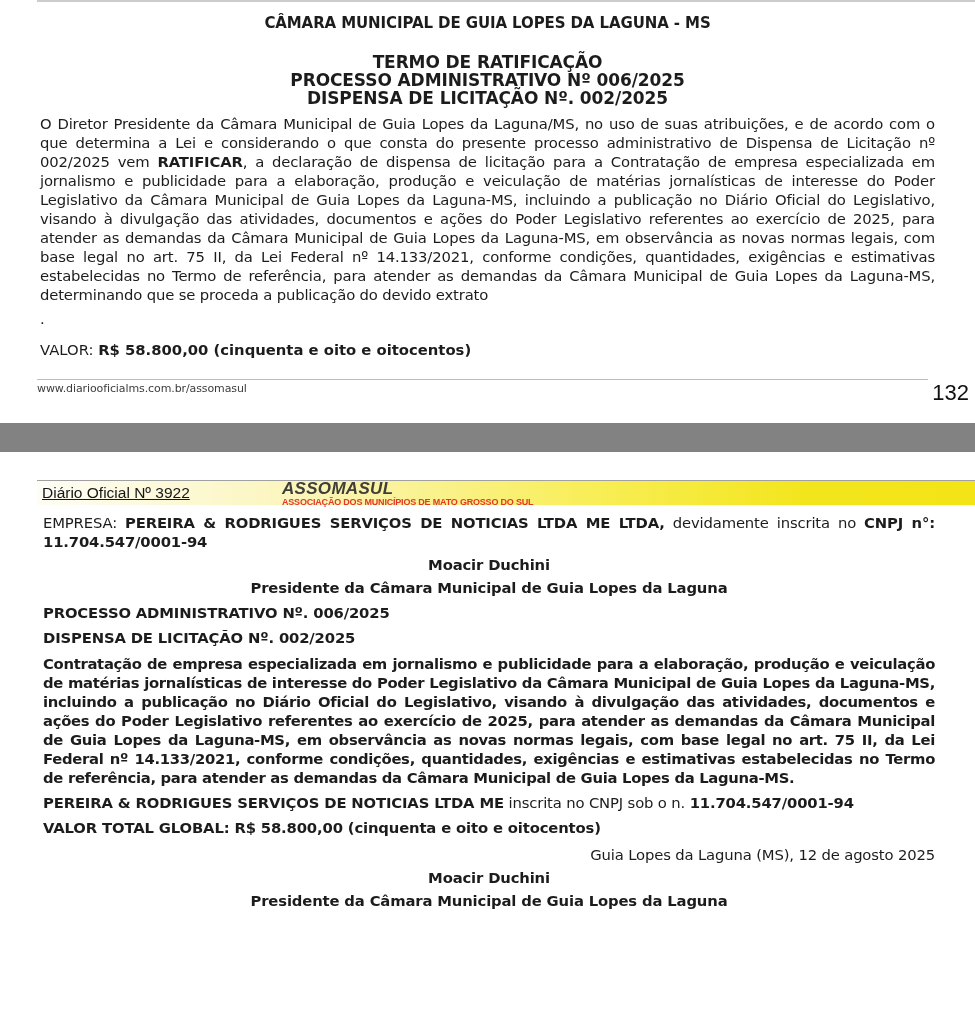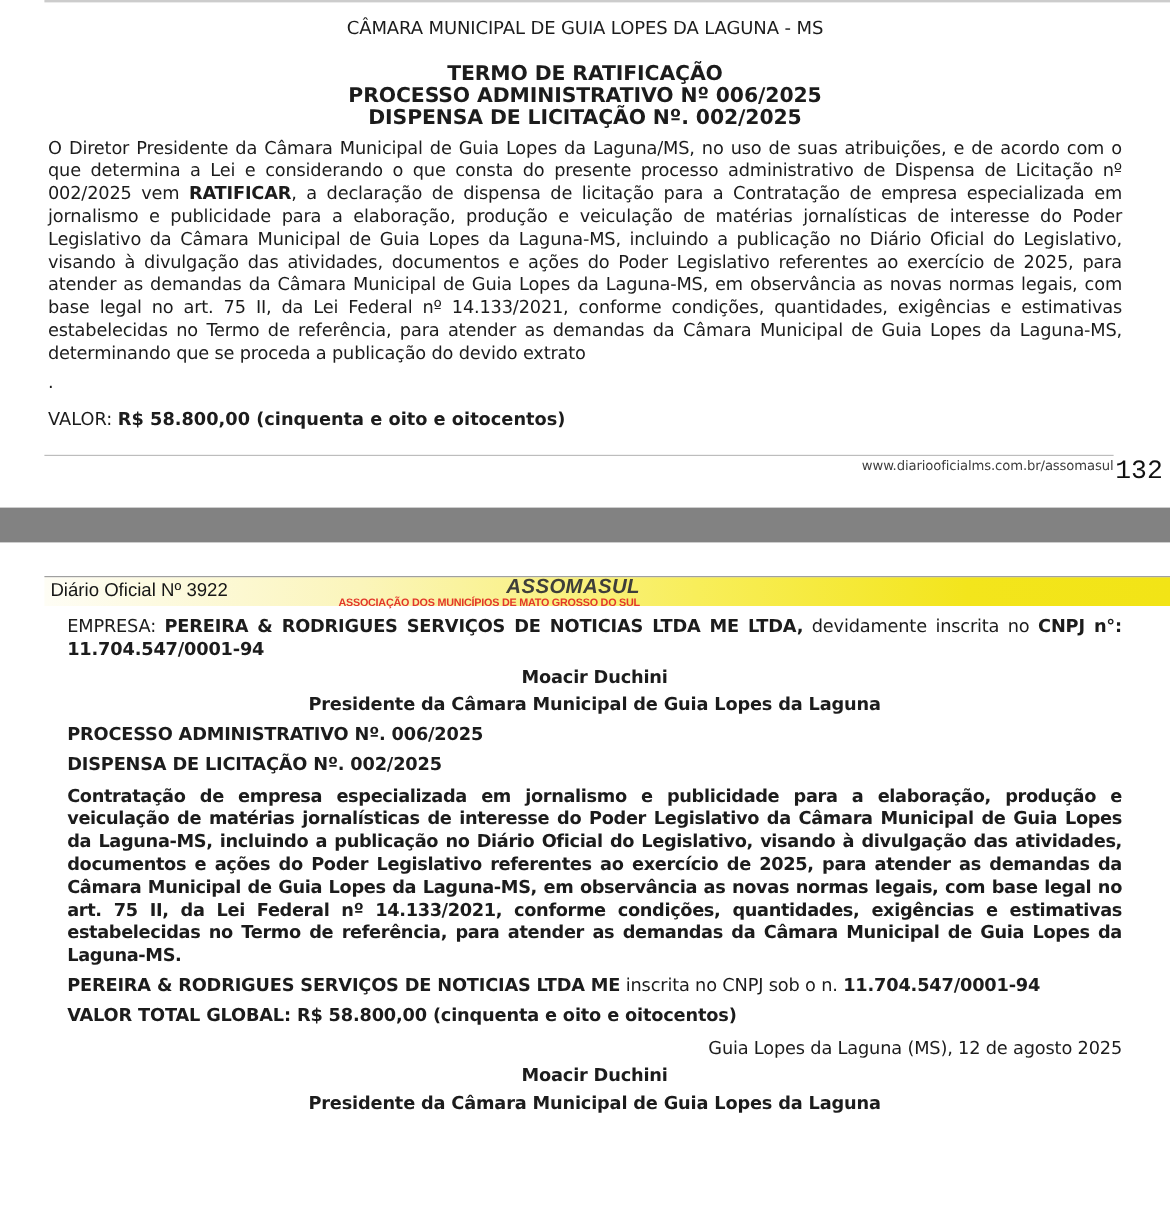--- a/index.html
+++ b/index.html
@@ -4,69 +4,69 @@
 <style>
   html,body{margin:0;padding:0;}
   body{
     width:975px;height:1024px;overflow:hidden;position:relative;
     background:#ffffff;color:#1c1c1c;
     font-family:"DejaVu Sans",sans-serif;
   }
   .rule-top,.rule-bottom{border-top:2px solid #cccccc;margin-left:37px;}
   .content{margin:0 40px;}
   .doc-title{
-    text-align:center;font-weight:normal;font-size:15px;
+    text-align:center;font-weight:bold;font-size:15px;
     margin:12px 40px 0 40px;letter-spacing:-0.1px;
   }
   .heading-block{
     text-align:center;font-weight:bold;font-size:17px;line-height:18px;
     margin:21px 40px 0 40px;letter-spacing:-0.1px;
   }
   p{margin:0;}
   .body-par{
     font-size:14.8px;line-height:19px;text-align:justify;
     letter-spacing:-0.15px;margin-top:7px;
   }
   .stray{font-size:14.8px;line-height:19px;margin-top:5px;}
   .valor-line{font-size:14.8px;line-height:19px;margin-top:12px;}
   b{font-weight:bold;}
   
   .page-footer{position:relative;margin:20px 0 0 37px;}
   .pf-rule{border-top:1px solid #bdbdbd;margin-right:47px;}
   .pf-url{
-    text-align:right;margin-right:47px;font-size:11px;color:#3c3c3c;
+    text-align:left;margin-right:47px;font-size:11px;color:#3c3c3c;
     padding-top:2px;letter-spacing:-0.1px;
   }
   .pf-page{
     position:absolute;right:6px;top:1px;
-    font-family:Liberation Mono, monospace;font-size:22px;color:#111;
+    font-family:Liberation Sans, sans-serif;font-size:22px;color:#111;
   }
   
   .page-break-bar{height:29px;background:#828282;margin-top:28px;}
   
   .masthead{
     margin:28px 0 0 37px;height:24px;
     border-top:1px solid #a0a0a0;
     background:linear-gradient(90deg,#fefdf5 0%,#fbf5bb 28%,#f8ee5a 58%,#f3e51c 82%,#f2e416 100%);
     display:flex;align-items:center;
     font-family:"Liberation Sans",sans-serif;
   }
-  .mh-edition{font-size:15.5px;color:#161616;padding-left:5px;width:240px;}
+  .mh-edition{font-size:15.5px;color:#161616;padding-left:5px;width:240px;text-decoration:underline;}
   .mh-date{font-size:15.5px;color:#161616;flex:1;}
-  .mh-logo{padding-right:8px;text-align:right;line-height:1;}
+  .mh-logo{padding-right:8px;text-align:left;line-height:1;}
   .mh-logo-title{
     font-style:italic;font-weight:bold;font-size:17px;color:#3e3e3a;
     letter-spacing:0.3px;display:block;
   }
   .mh-logo-sub{
     display:block;font-size:9px;font-weight:bold;color:#e2372a;
     letter-spacing:-0.2px;margin-top:1px;white-space:nowrap;
   }
   
-  .s2{margin:8px 40px 0 56px;}
+  .s2{margin:8px 40px 0 43px;}
   .s2 .body-par{margin-top:0;}
   .right-line{font-size:14.8px;line-height:19px;text-align:right;margin-top:8px;letter-spacing:-0.15px;}
   .center-bold{font-size:14.8px;line-height:19px;text-align:center;font-weight:bold;margin-top:4px;letter-spacing:-0.15px;}
   .left-bold{font-size:14.8px;line-height:19px;font-weight:bold;margin-top:6px;letter-spacing:-0.15px;}
   .objeto-par{
     font-size:14.8px;line-height:19px;font-weight:bold;text-align:justify;
     letter-spacing:-0.3px;margin-top:7px;
   }
   .nos-termos{margin-top:3px;}
   .company-line{font-size:14.8px;line-height:19px;margin-top:6px;letter-spacing:-0.15px;}

